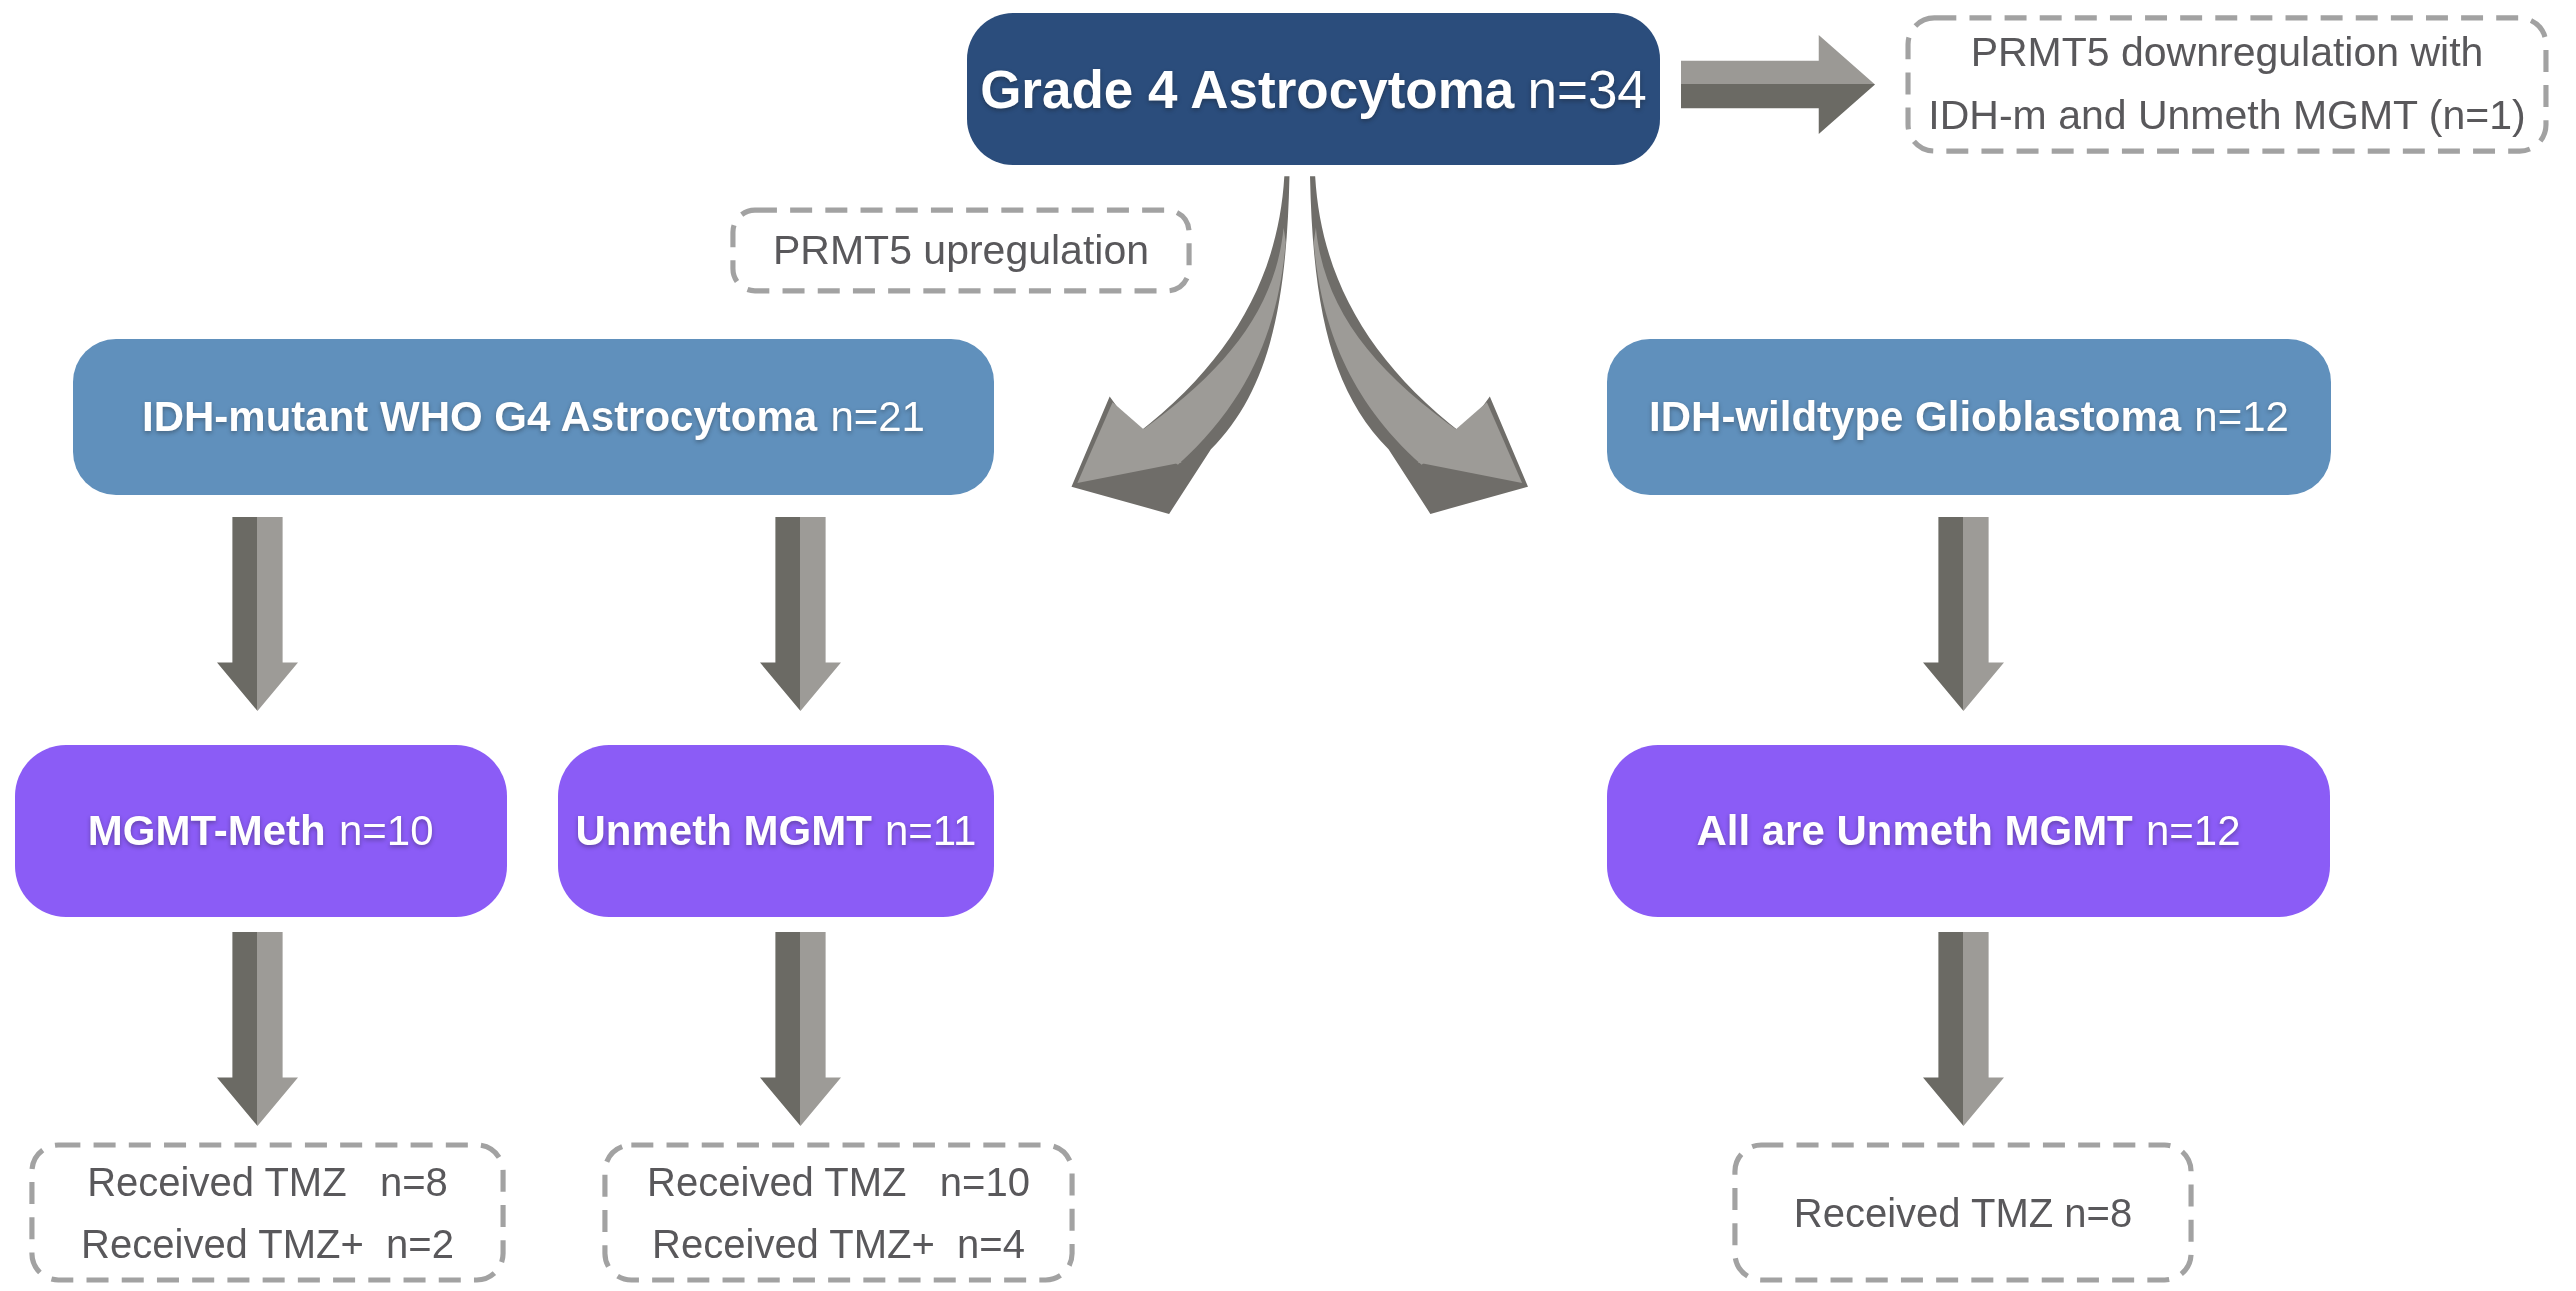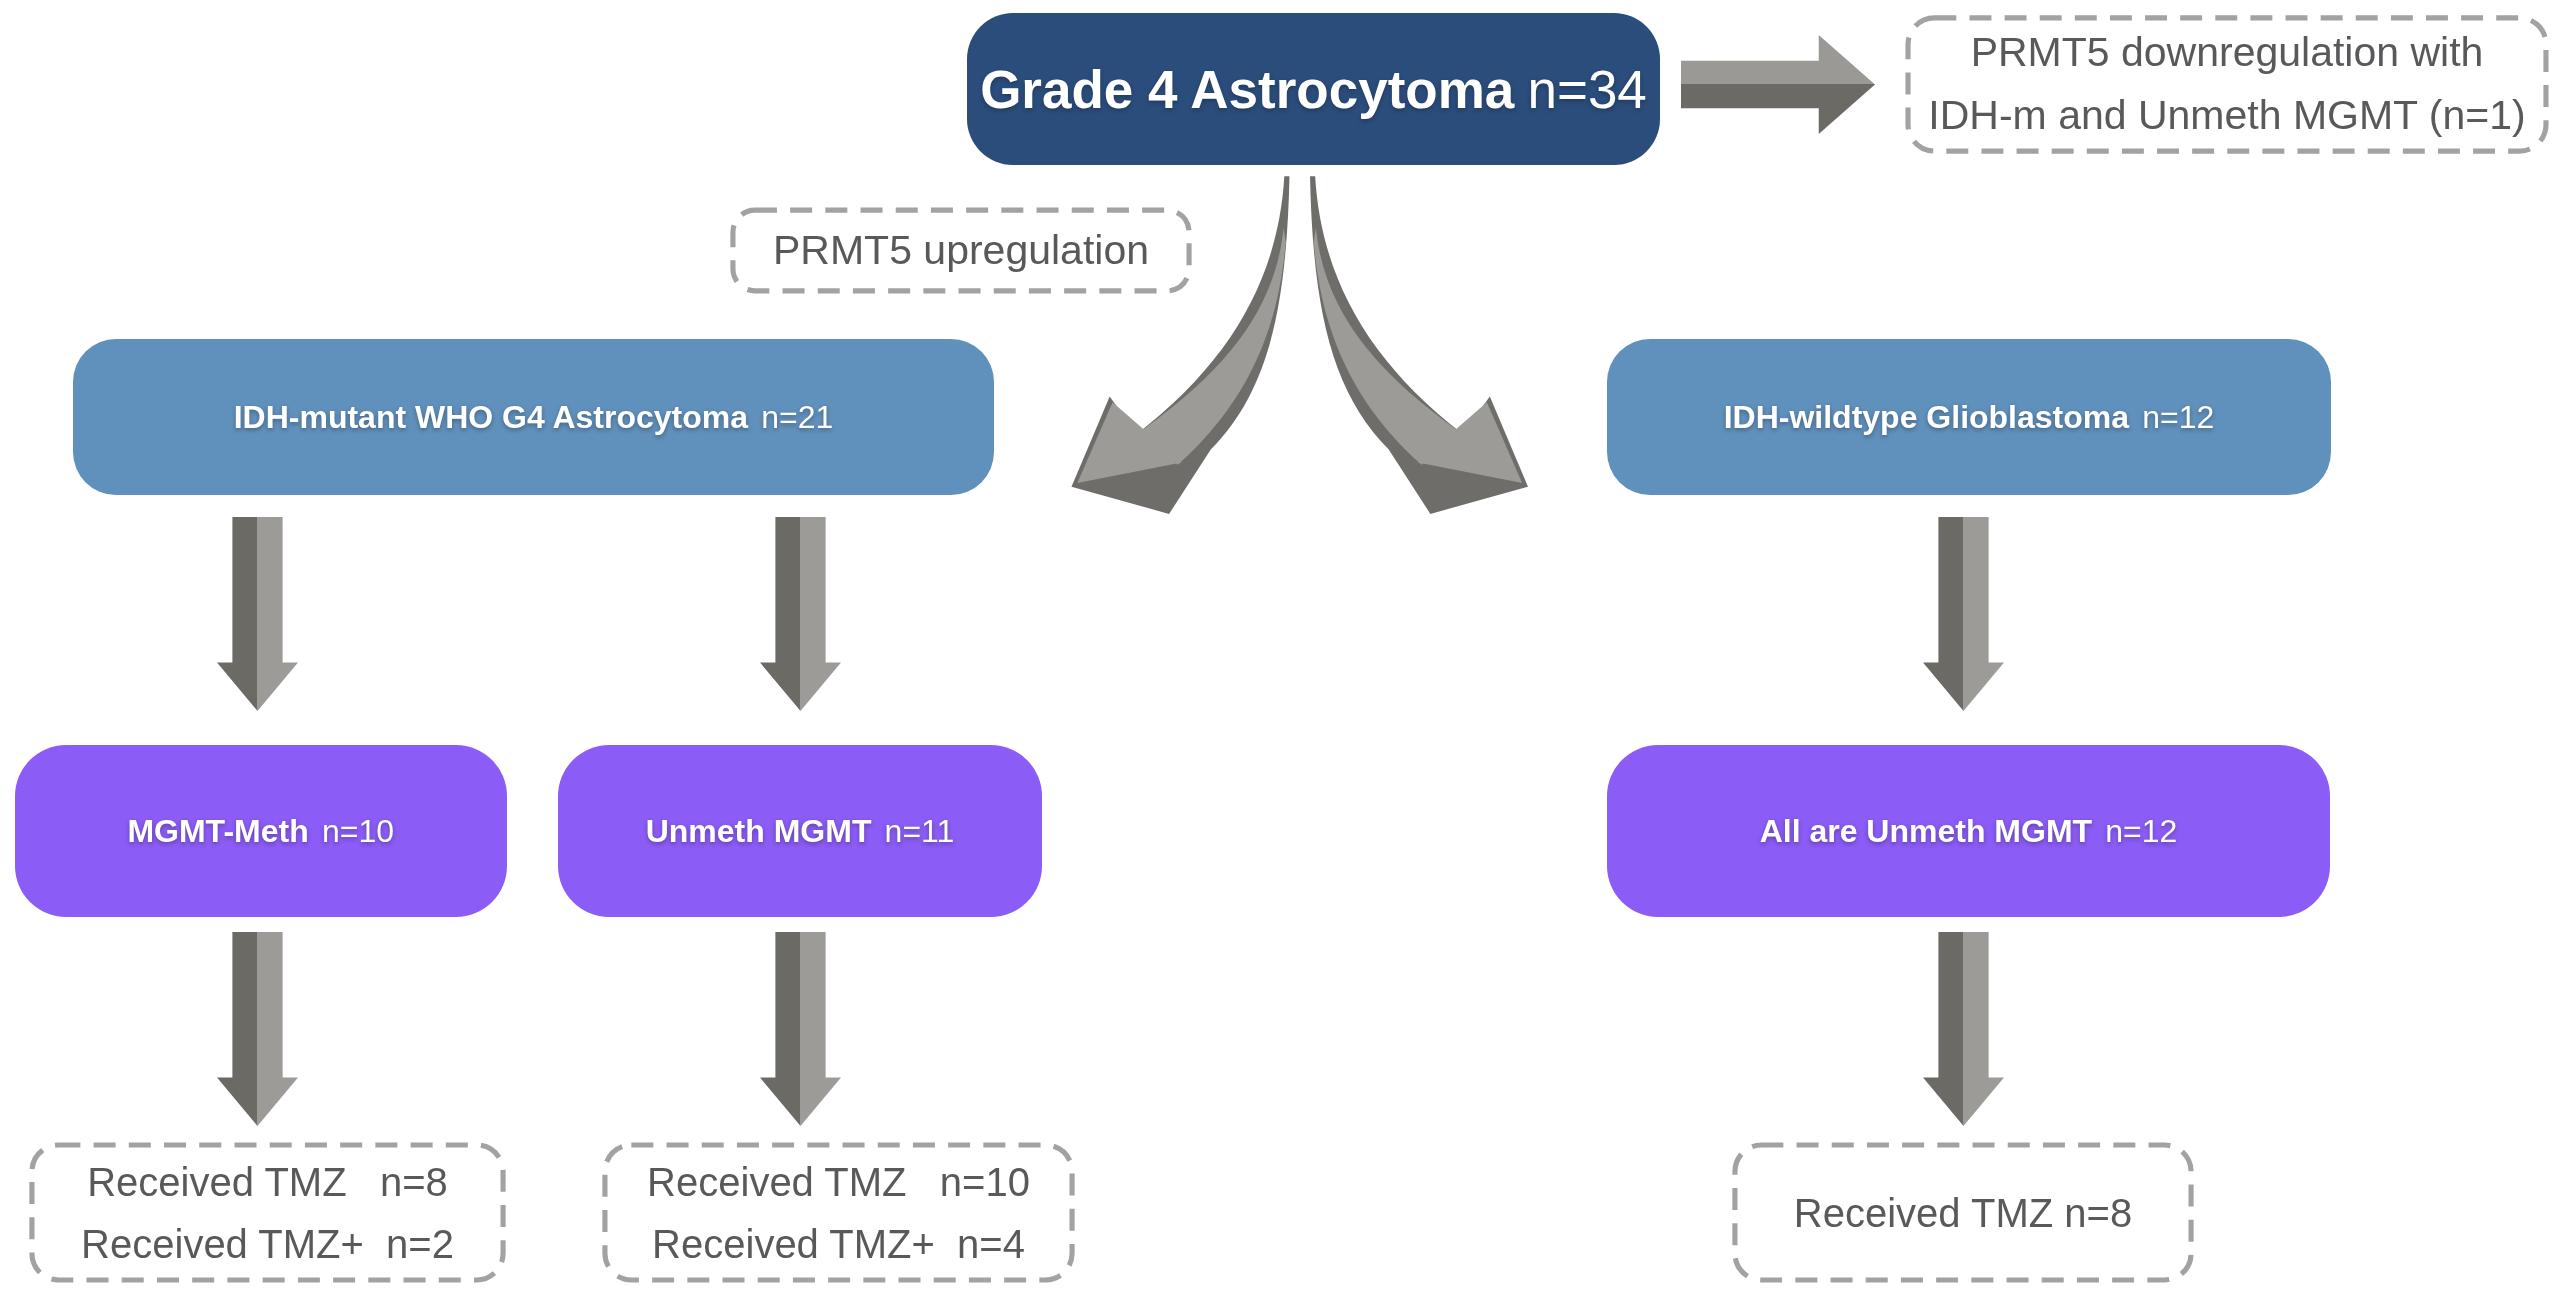--- a/index.html
+++ b/index.html
@@ -10,21 +10,21 @@
   
   .box-solid{display:flex;align-items:center;justify-content:center;
              color:#ffffff;text-align:center;
              text-shadow:0 2.2px 4.4px rgba(20,20,20,.35);}
   .box-dark{background:#2b4d7c;border-radius:46px;}
   .box-blue{background:#6090bc;border-radius:43px;}
   .box-blue3{background:#8b5cf6;border-radius:51px;}
   .box-title{font-weight:bold;}
   .box-n{font-weight:normal;margin-left:13.2px;}
   .fs-top{font-size:53px;}
-  .fs-row{font-size:32px;}
+  .fs-row{font-size:42px;}
 
   
   .box-dashed{display:flex;flex-direction:column;align-items:center;justify-content:center;
               color:#59585b;text-align:center;}
   .box-dashed svg{position:absolute;left:0;top:0;}
   .dash-line{position:relative;white-space:pre;line-height:1.55;}
   .fs-dash{font-size:41px;}
   .fs-dash-sm{font-size:40px;}
 
   
@@ -90,21 +90,21 @@
 
 <div class="abs arrow-down" style="left:217px;top:517px;"></div>
 <div class="abs arrow-down" style="left:760px;top:517px;"></div>
 <div class="abs arrow-down" style="left:1923px;top:517px;"></div>
 
 <div class="abs box-solid box-blue3 fs-row" style="left:14.7px;top:745px;width:492px;height:172px;">
   <span class="box-title">MGMT-Meth</span>
   <span class="box-n">n=10</span>
 </div>
 
-<div class="abs box-solid box-blue3 fs-row" style="left:558px;top:745px;width:484px;height:172px;">
+<div class="abs box-solid box-blue3 fs-row" style="left:558px;top:745px;width:436px;height:172px;">
   <span class="box-title">Unmeth MGMT</span>
   <span class="box-n">n=11</span>
 </div>
 
 <div class="abs box-solid box-blue3 fs-row" style="left:1607px;top:745px;width:723px;height:172px;">
   <span class="box-title">All are Unmeth MGMT</span>
   <span class="box-n">n=12</span>
 </div>
 
 <div class="abs arrow-down" style="left:217px;top:932px;"></div>

